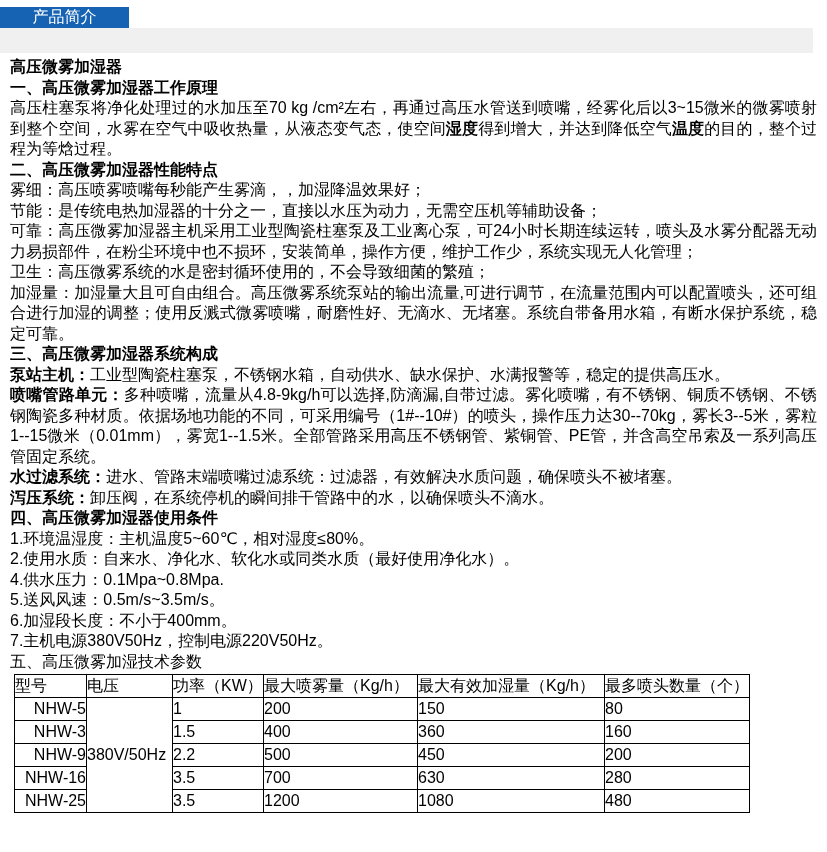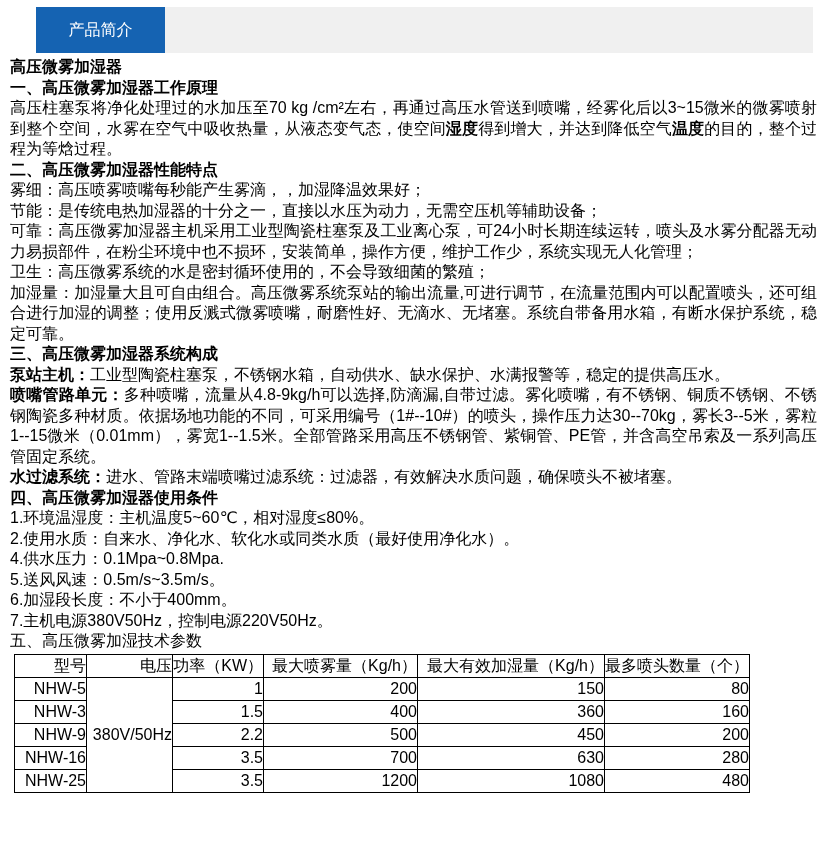--- a/index.html
+++ b/index.html
@@ -2,38 +2,38 @@
 <html><head>
 <meta charset="utf-8">
 <style>
   html,body { margin:0; padding:0; }
   body {
     width:827px; height:852px; overflow:hidden;
     background:#ffffff; color:#000000;
     font-family:"Liberation Sans","DejaVu Sans",sans-serif;
     font-size:16px;
   }
-  .tab-bar { display:flex; height:46px; margin:7px 14px 0 0; }
+  .tab-bar { display:flex; height:46px; margin:7px 14px 0 0;flex-direction:column; }
   .tab-spacer { width:36px; background:#ffffff; }
   .tab {
     width:129px; background:#1563b2; color:#ffffff;
     display:flex; align-items:center; justify-content:center;
     font-size:16px; cursor:pointer;
   }
   .tab-fill { flex:1; background:#f0f0f0; }
   .content { margin:4px 10px 0 10px; line-height:20.5px; }
   .content p { margin:0; text-align:justify; }
   .bold { font-weight:bold; }
   table {
     border-collapse:collapse; margin:2px 0 0 4px;
     font-size:16px;
   }
   th, td {
     border:1px solid #000000; padding:0;
-    height:22px; text-align:right; font-weight:normal;
+    height:22px; text-align:left; font-weight:normal;
     line-height:22px; white-space:nowrap;
   }
   td.model { text-align:right; padding-left:2px; }
   col.c1 { width:72px; }  col.c2 { width:86px; }
   col.c3 { width:91px; }  col.c4 { width:154px; }
   col.c5 { width:187px; } col.c6 { width:145px; }
 </style>
 </head>
 <body>
 
@@ -55,20 +55,21 @@
   <p>雾细：高压喷雾喷嘴每秒能产生雾滴，，加湿降温效果好；</p>
   <p>节能：是传统电热加湿器的十分之一，直接以水压为动力，无需空压机等辅助设备；</p>
   <p>可靠：高压微雾加湿器主机采用工业型陶瓷柱塞泵及工业离心泵，可24小时长期连续运转，喷头及水雾分配器无动力易损部件，在粉尘环境中也不损环，安装简单，操作方便，维护工作少，系统实现无人化管理；</p>
   <p>卫生：高压微雾系统的水是密封循环使用的，不会导致细菌的繁殖；</p>
   <p>加湿量：加湿量大且可自由组合。高压微雾系统泵站的输出流量,可进行调节，在流量范围内可以配置喷头，还可组合进行加湿的调整；使用反溅式微雾喷嘴，耐磨性好、无滴水、无堵塞。系统自带备用水箱，有断水保护系统，稳定可靠。</p>
 
   <p class="bold">三、高压微雾加湿器系统构成</p>
   <p><b>泵站主机：</b><span>工业型陶瓷柱塞泵，不锈钢水箱，自动供水、缺水保护、水满报警等，稳定的提供高压水。</span></p>
   <p><b>喷嘴管路单元：</b><span>多种喷嘴，流量从4.8-9kg/h可以选择,防滴漏,自带过滤。雾化喷嘴，有不锈钢、铜质不锈钢、不锈钢陶瓷多种材质。依据场地功能的不同，可采用编号（1#--10#）的喷头，操作压力达30--70kg，雾长3--5米，雾粒1--15微米（0.01mm），雾宽1--1.5米。全部管路采用高压不锈钢管、紫铜管、PE管，并含高空吊索及一系列高压管固定系统。</span></p>
   <p><b>水过滤系统：</b><span>进水、管路末端喷嘴过滤系统：过滤器，有效解决水质问题，确保喷头不被堵塞。</span></p>
+  <p><b>泻压系统：</b><span>卸压阀，在系统停机的瞬间排干管路中的水，以确保喷头不滴水。</span></p>
 
   <p class="bold">四、高压微雾加湿器使用条件</p>
   <p>1.环境温湿度：主机温度5~60℃，相对湿度≤80%。</p>
   <p>2.使用水质：自来水、净化水、软化水或同类水质（最好使用净化水）。</p>
   <p>4.供水压力：0.1Mpa~0.8Mpa.</p>
   <p>5.送风风速：0.5m/s~3.5m/s。</p>
   <p>6.加湿段长度：不小于400mm。</p>
   <p>7.主机电源380V50Hz，控制电源220V50Hz。</p>
 
   <p>五、高压微雾加湿技术参数</p>

